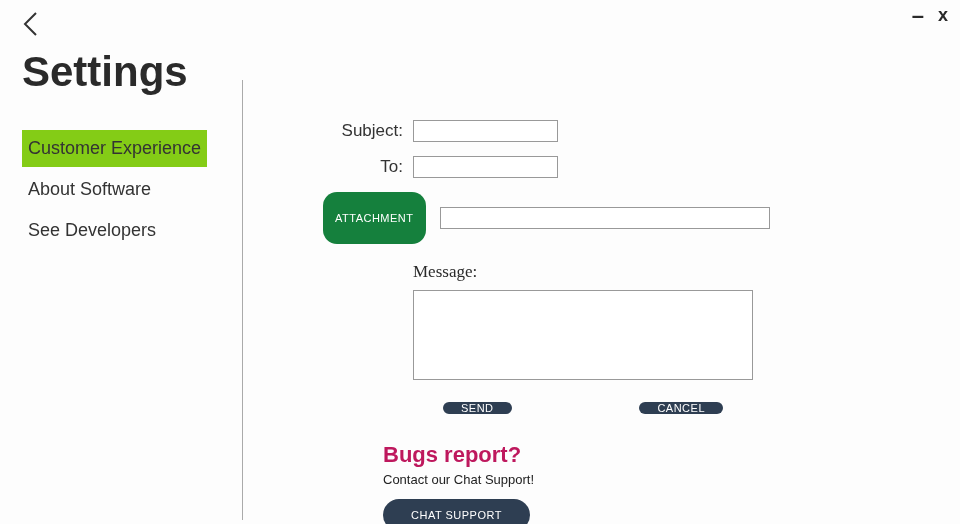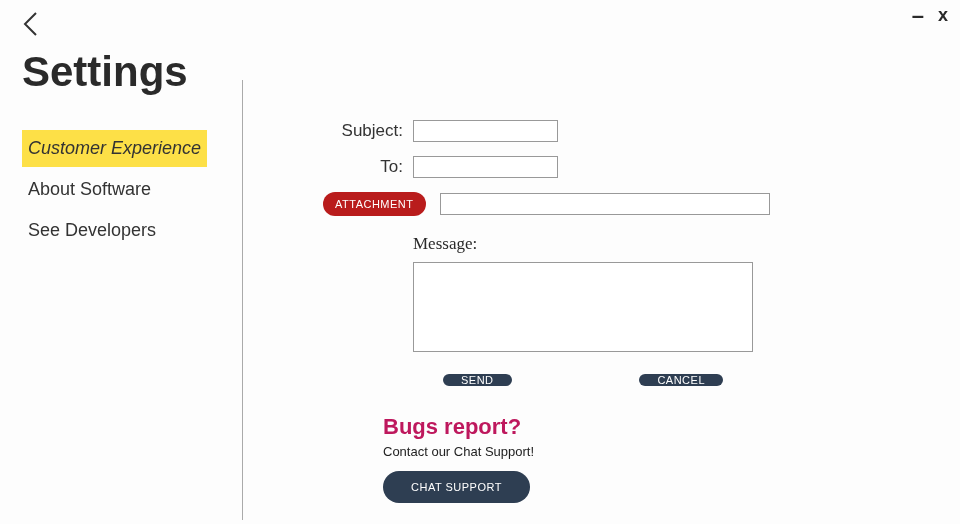--- a/index.html
+++ b/index.html
@@ -58,22 +58,21 @@
     .sidebar-item {
       font-size: 18px;
       font-weight: 300;
       color: #333;
       padding: 8px 6px;
       margin-bottom: 4px;
       cursor: pointer;
       display: inline-block;
     }
     .sidebar-item.active {
-      background: #fde047;
-      font-style: italic;
+      background: #84cc16;
     }
     .divider {
       border-right: 1px solid #aaa;
       height: 440px;
       margin-top: -40px;
     }
     .content {
       padding-left: 80px;
       padding-top: 0px;
       width: 620px;
@@ -98,25 +97,25 @@
       background: #fff;
       padding: 2px 4px;
       font-size: 13px;
     }
     .attachment-row {
       display: flex;
       align-items: center;
       margin-bottom: 18px;
     }
     .pill-button {
-      background: #b91c1c;
+      background: #15803d;
       color: #fff;
       border: none;
       border-radius: 14px;
-      padding: 6px 12px;
+      padding: 20px 12px;
       font-size: 11px;
       letter-spacing: 0.5px;
       cursor: pointer;
       margin-right: 14px;
     }
     .input-wide {
       width: 330px;
       height: 22px;
       border: 1px solid #999;
       background: #fff;

